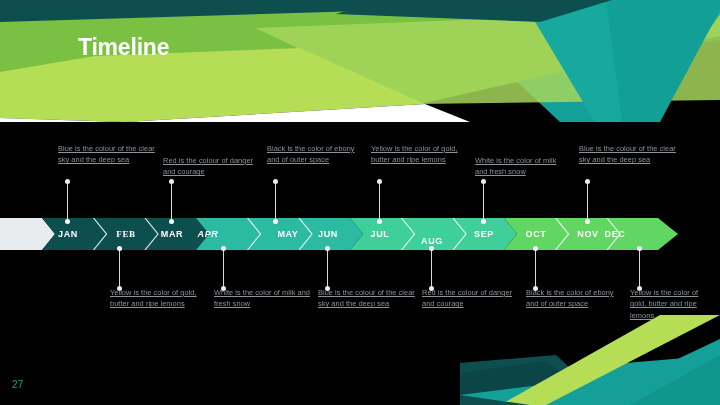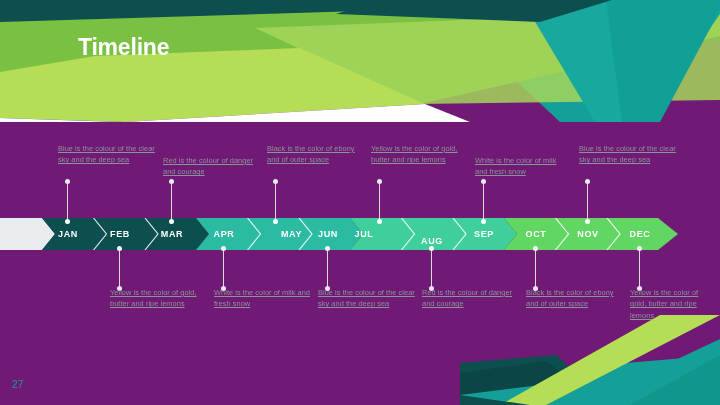--- a/index.html
+++ b/index.html
@@ -1,21 +1,21 @@
 <!DOCTYPE html>
 <html><head>
 <meta charset="utf-8">
 <style>
   html,body{margin:0;padding:0;}
   body{
     width:720px;height:405px;overflow:hidden;background:#ffffff;
     font-family:"Liberation Sans", sans-serif;
     -webkit-font-smoothing:antialiased;
   }
-  #slide{position:relative;width:720px;height:405px;background:#701a75;overflow:hidden;}
+  #slide{position:relative;width:720px;height:405px;background:#000000;overflow:hidden;}
 
   
   #header-deco{position:absolute;left:0;top:0;width:720px;height:122px;}
   #header-deco svg{display:block;}
 
   #page-title{
     position:absolute;left:78px;top:36px;
     font-size:23px;font-weight:bold;color:#ffffff;
     letter-spacing:-0.2px;line-height:1;
     white-space:nowrap;
@@ -117,31 +117,31 @@
         <polyline points="299,0 312,16 299,32"></polyline>
         <polyline points="401.5,0 414.5,16 401.5,32"></polyline>
         <polyline points="453,0 466,16 453,32"></polyline>
         <polyline points="555.5,0 568.5,16 555.5,32"></polyline>
         <polyline points="607,0 620,16 607,32"></polyline>
       </g>
     </svg>
   </div>
 
   <div class="month-label" style="left:42px;width:52px;">JAN</div>
-  <div class="month-label" style="left:94px;width:52px;">FEB</div>
+  <div class="month-label" style="left:100px;width:52px;font-family:Liberation Serif, serif;">FEB</div>
   <div class="month-label" style="left:146px;width:52px;">MAR</div>
-  <div class="month-label" style="left:198px;width:52px;">APR</div>
-  <div class="month-label" style="left:250px;width:52px;text-align:right;">MAY</div>
+  <div class="month-label" style="left:182px;width:52px;font-style:italic;">APR</div>
+  <div class="month-label" style="left:262px;width:52px;">MAY</div>
   <div class="month-label" style="left:302px;width:52px;">JUN</div>
-  <div class="month-label" style="left:338px;width:52px;">JUL</div>
+  <div class="month-label" style="left:354px;width:52px;">JUL</div>
   <div class="month-label" style="left:406px;width:52px;margin-top:7px;">AUG</div>
   <div class="month-label" style="left:458px;width:52px;">SEP</div>
   <div class="month-label" style="left:510px;width:52px;">OCT</div>
   <div class="month-label" style="left:562px;width:52px;">NOV</div>
-  <div class="month-label" style="left:614px;width:52px;">DEC</div>
+  <div class="month-label" style="left:589px;width:52px;">DEC</div>
 
   <div class="connector" style="left:67px;top:182px;height:38px;"></div>
   <div class="dot-outer" style="left:65px;top:179px;"></div>
   <div class="dot" style="left:65px;top:219px;"></div>
 
   <div class="connector" style="left:171px;top:182px;height:38px;"></div>
   <div class="dot-outer" style="left:169px;top:179px;"></div>
   <div class="dot" style="left:169px;top:219px;"></div>
 
   <div class="connector" style="left:275px;top:182px;height:38px;"></div>

